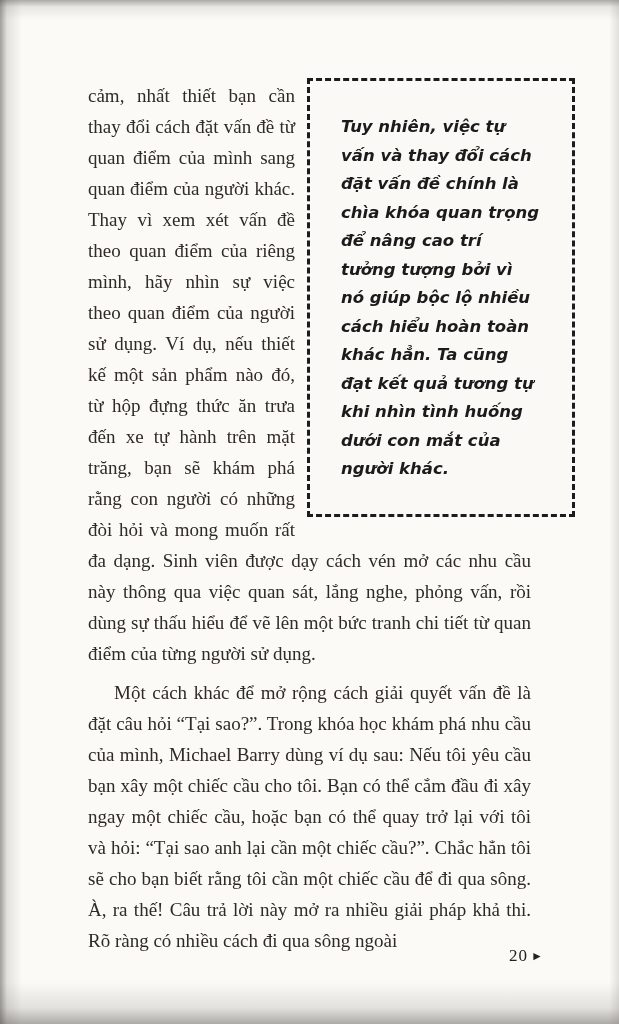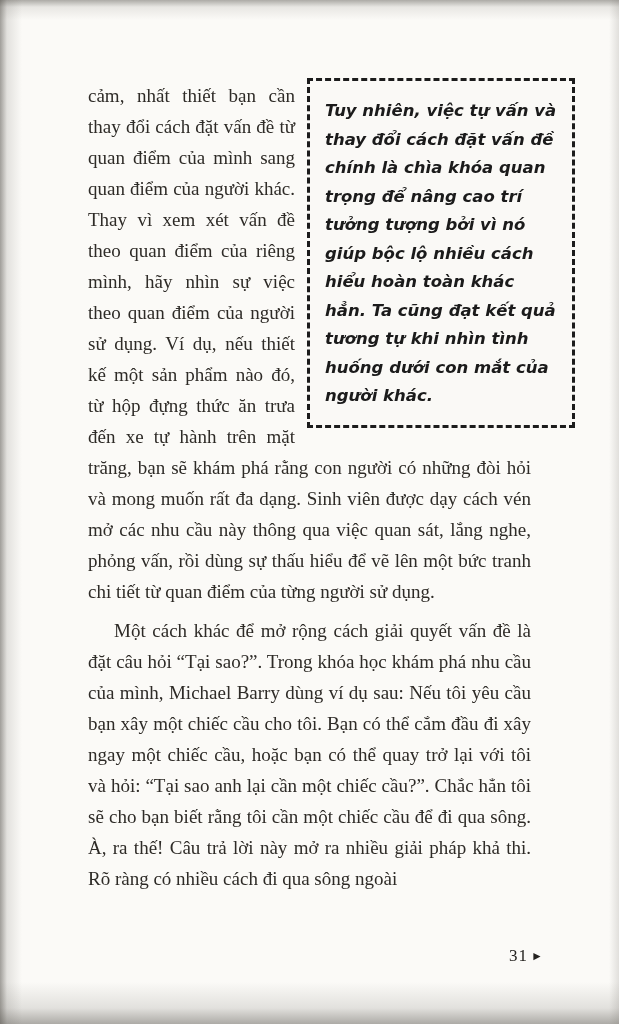--- a/index.html
+++ b/index.html
@@ -37,21 +37,21 @@
     border: 3px dashed #1c1c1c;
     background: #faf9f6;
     font-family: "DejaVu Sans", sans-serif;
     font-style: italic;
     font-weight: 600;
     font-size: 16.5px;
     line-height: 28.5px;
     color: #1b1b1b;
     text-align: left;
   }
-  .callout p { margin: 0; }
+  .callout p { margin: 16px; }
   .para { margin: 8px; }
   .para.indented { text-indent: 26px; }
   .italic { }
   .footer {
     position: absolute;
     right: 76px;
     bottom: 58px;
     font-size: 17px;
     color: #24221f;
     letter-spacing: 1px;
@@ -74,15 +74,15 @@
       <p>Tuy nhiên, việc tự vấn và thay đổi cách đặt vấn đề chính là chìa khóa quan trọng để nâng cao trí tưởng tượng bởi vì nó giúp bộc lộ nhiều cách hiểu hoàn toàn khác hẳn. Ta cũng đạt kết quả tương tự khi nhìn tình huống dưới con mắt của người khác.</p>
     </aside>
 
     <p class="para">cảm, nhất thiết bạn cần thay đổi cách đặt vấn đề từ quan điểm của mình sang quan điểm của người khác. Thay vì xem xét vấn đề theo quan điểm của riêng mình, hãy nhìn sự việc theo quan điểm của người sử dụng. Ví dụ, nếu thiết kế một sản phẩm nào đó, từ hộp đựng thức ăn trưa đến xe tự hành trên mặt trăng, bạn sẽ khám phá rằng con người có những đòi hỏi và mong muốn rất đa dạng. Sinh viên được dạy cách vén mở các nhu cầu này thông qua việc quan sát, lắng nghe, phỏng vấn, rồi dùng sự thấu hiểu để vẽ lên một bức tranh chi tiết từ quan điểm của từng người sử dụng.</p>
 
     <p class="para indented"><span>Một cách khác để mở rộng cách giải quyết vấn đề là đặt câu hỏi “</span><span class="italic">Tại sao?</span><span>”. Trong khóa học khám phá nhu cầu của mình, Michael Barry dùng ví dụ sau: Nếu tôi yêu cầu bạn xây một chiếc cầu cho tôi. Bạn có thể cắm đầu đi xây ngay một chiếc cầu, hoặc bạn có thể quay trở lại với tôi và hỏi: “</span><span class="italic">Tại sao</span><span> anh lại cần một chiếc cầu?”. Chắc hẳn tôi sẽ cho bạn biết rằng tôi cần một chiếc cầu để đi qua sông. À, ra thế! Câu trả lời này mở ra nhiều giải pháp khả thi. Rõ ràng có nhiều cách đi qua sông ngoài</span></p>
 
   </div>
 
   <div class="footer">
-    <span>31</span><span class="arrow">►</span>
+    <span>20</span><span class="arrow">►</span>
   </div>
 </div>
 
 </body></html>

